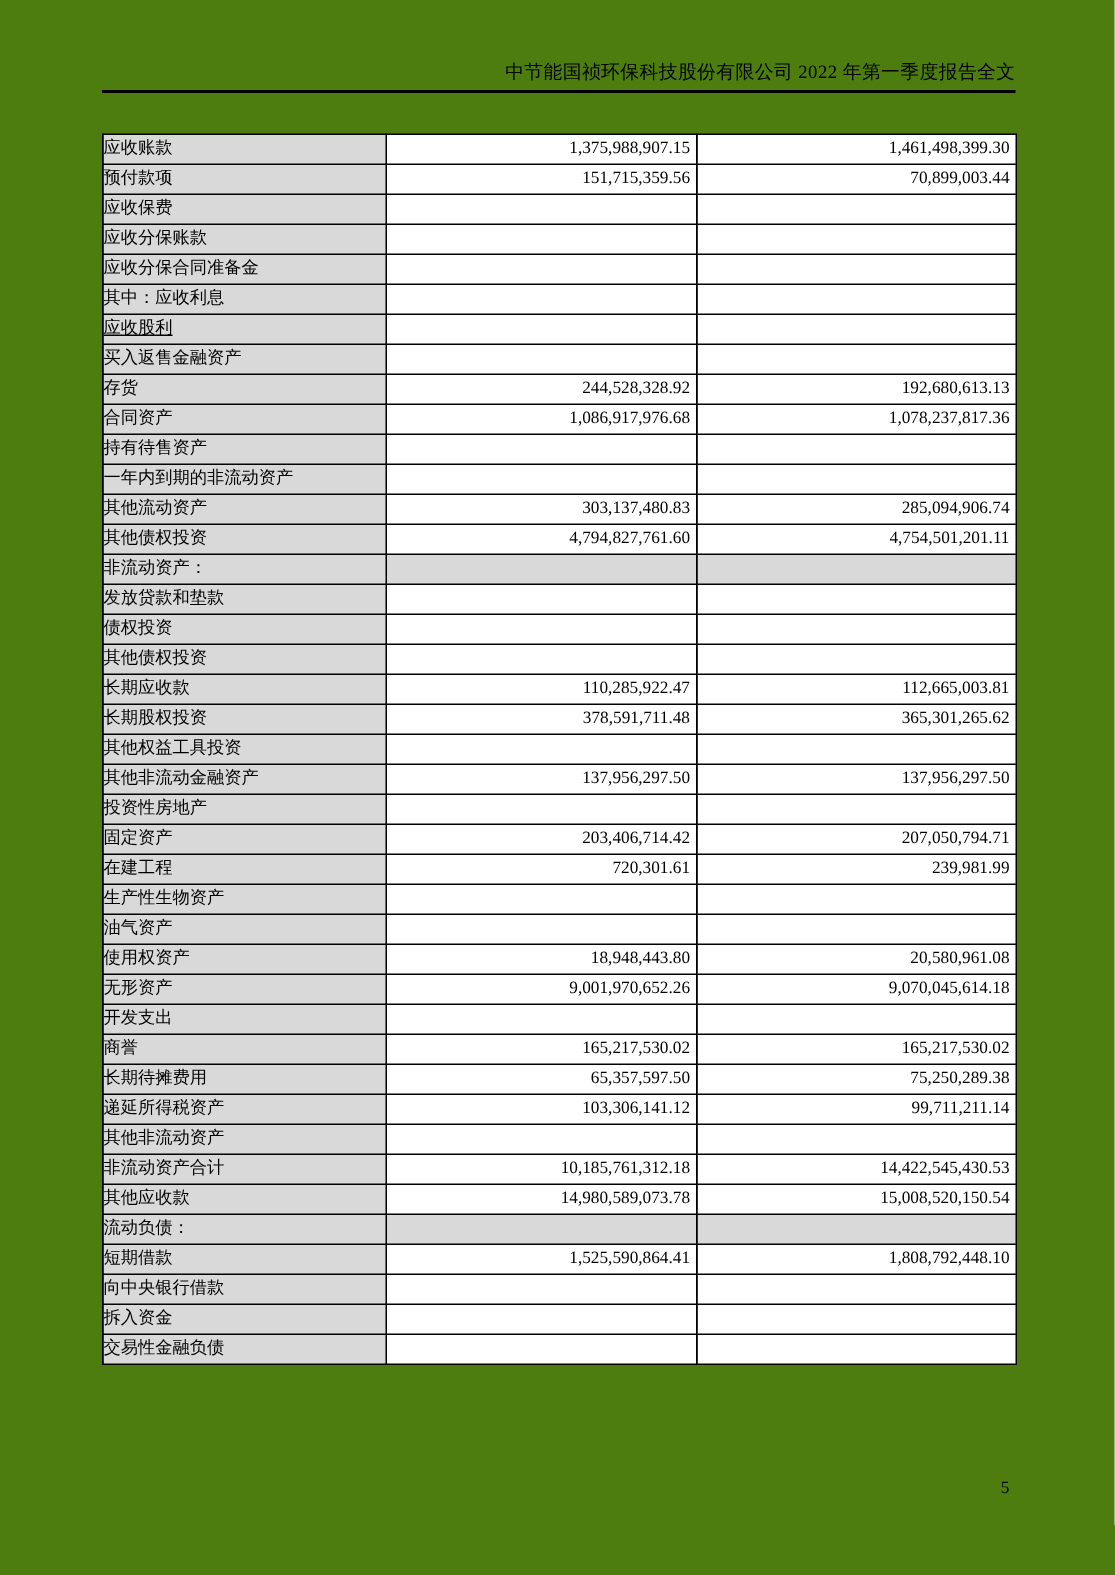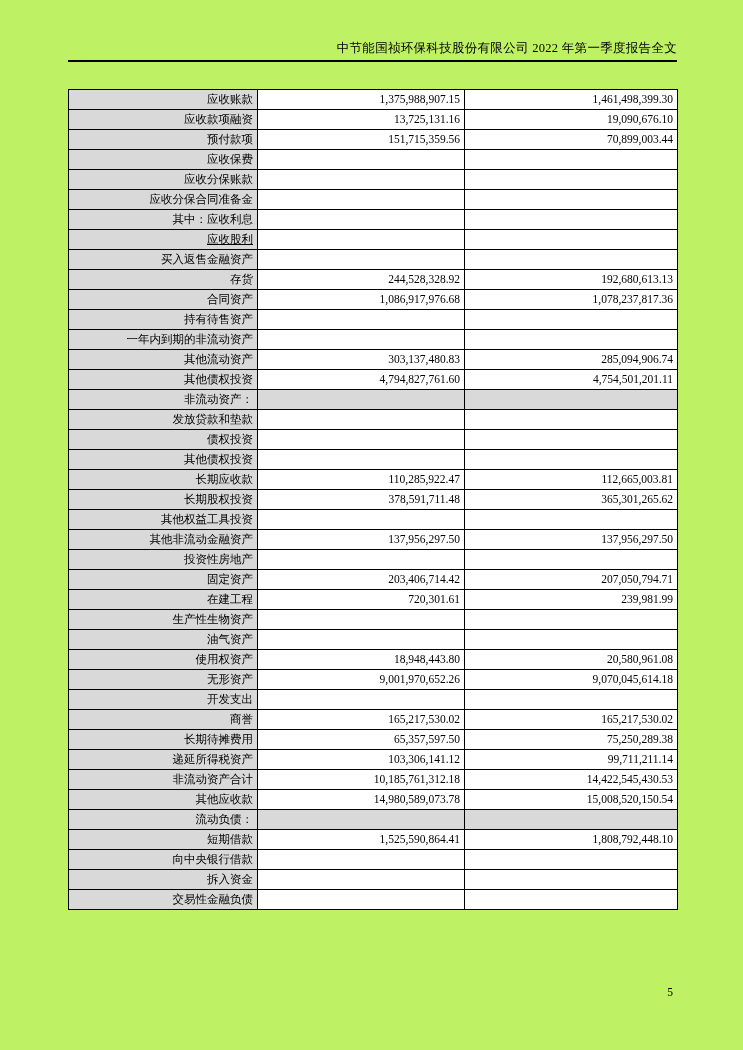--- a/index.html
+++ b/index.html
@@ -1,19 +1,19 @@
 <!DOCTYPE html>
 <html><head>
 <meta charset="utf-8">
 <style>
   html,body{margin:0;padding:0;background:#e8e8e8;}
   .page{
     position:relative;
     width:743px;height:1050px;
-    background:#bef264;
+    background:#4d7c0f;
     font-family:"Liberation Serif","DejaVu Serif",serif;
     color:#000;
     margin:0 auto;
     overflow:hidden;
   }
   .header-title{
     position:absolute;top:40px;left:68px;width:609px;
     text-align:right;
     font-size:12.5px;
     letter-spacing:0.3px;
@@ -30,21 +30,21 @@
   }
   table.bs-table td{
     border:1px solid #000;
     height:19px;
     padding:0 4px 0 0;
     vertical-align:middle;
     overflow:hidden;
     white-space:nowrap;
     line-height:19px;
   }
-  td.label{background:#d9d9d9;text-align:right;margin-left:46px;}
+  td.label{background:#d9d9d9;text-align:left;margin-left:46px;}
   td.value{background:#ffffff;text-align:right;}
   tr.section td.value{background:#d9d9d9;}
   td.indent-0{padding-left:3px;}
   td.indent-1{padding-left:22px;}
   td.indent-2{padding-left:31px;}
   td.indent-3{padding-left:59px;text-decoration:underline;}
   .page-number{
     position:absolute;top:986px;left:660px;width:20px;
     text-align:center;font-size:11.5px;
   }
@@ -63,25 +63,20 @@
       <col style="width:207px">
       <col style="width:213px">
     </colgroup>
     <tbody id="rows-body">
         <tr>
           <td class="label indent-1">应收账款</td>
           <td class="value">1,375,988,907.15</td>
           <td class="value">1,461,498,399.30</td>
         </tr>
         <tr>
-          <td class="label indent-1">应收款项融资</td>
-          <td class="value">13,725,131.16</td>
-          <td class="value">19,090,676.10</td>
-        </tr>
-        <tr>
           <td class="label indent-1">预付款项</td>
           <td class="value">151,715,359.56</td>
           <td class="value">70,899,003.44</td>
         </tr>
         <tr>
           <td class="label indent-1">应收保费</td>
           <td class="value"></td>
           <td class="value"></td>
         </tr>
         <tr>
@@ -228,20 +223,25 @@
           <td class="label indent-1">长期待摊费用</td>
           <td class="value">65,357,597.50</td>
           <td class="value">75,250,289.38</td>
         </tr>
         <tr>
           <td class="label indent-1">递延所得税资产</td>
           <td class="value">103,306,141.12</td>
           <td class="value">99,711,211.14</td>
         </tr>
         <tr>
+          <td class="label indent-1">其他非流动资产</td>
+          <td class="value"></td>
+          <td class="value"></td>
+        </tr>
+        <tr>
           <td class="label indent-0">非流动资产合计</td>
           <td class="value">10,185,761,312.18</td>
           <td class="value">14,422,545,430.53</td>
         </tr>
         <tr>
           <td class="label indent-0">其他应收款</td>
           <td class="value">14,980,589,073.78</td>
           <td class="value">15,008,520,150.54</td>
         </tr>
         <tr class="section">

